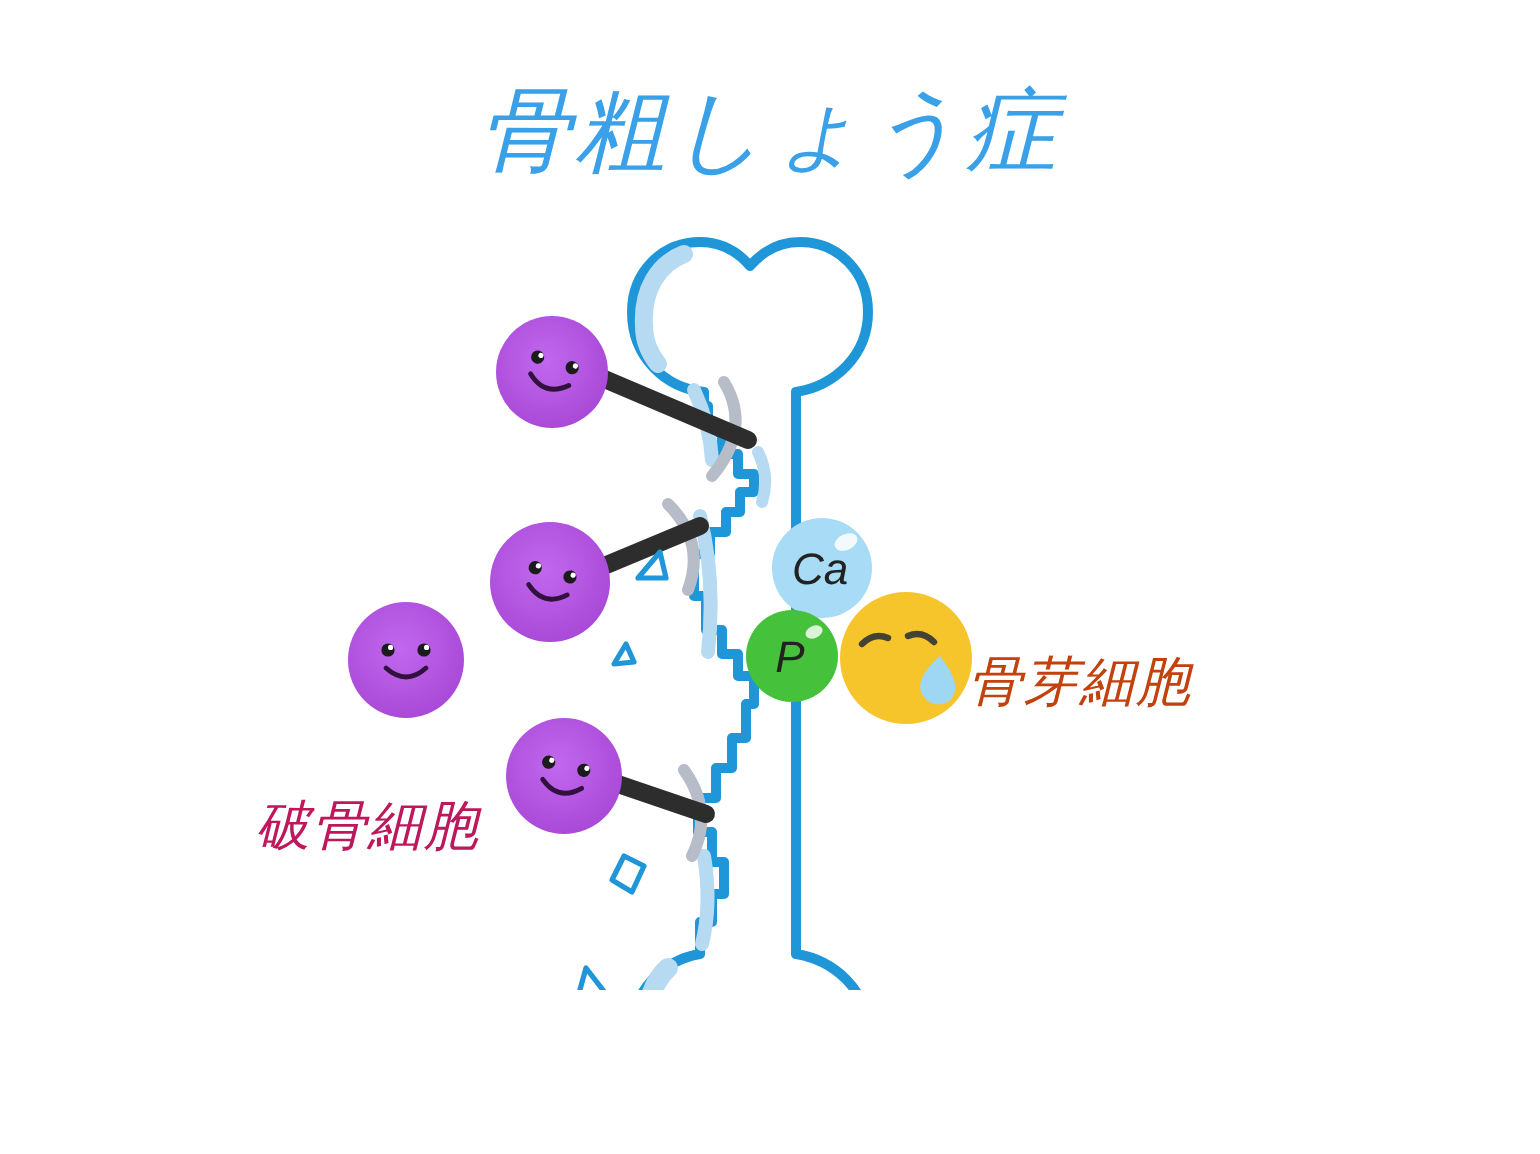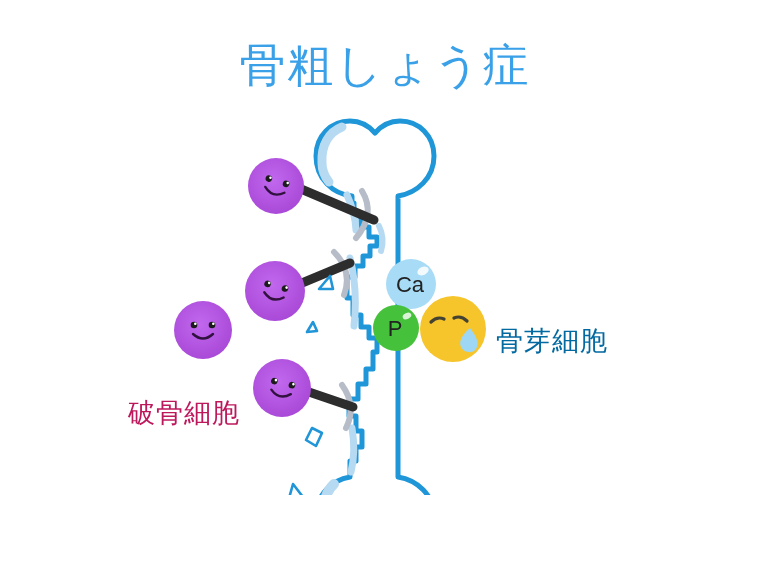--- a/index.html
+++ b/index.html
@@ -1,26 +1,27 @@
 <!DOCTYPE html>
 <html><head>
 <meta charset="utf-8">
 <style>
   html,body{margin:0;padding:0;background:#fff;}
   .canvas{
     position:relative;width:770px;height:495px;background:#ffffff;overflow:hidden;
     font-family:"Liberation Sans","DejaVu Sans",sans-serif;
+    font-style:italic;
   }
   .title{
     position:absolute;top:40px;left:0;width:770px;text-align:center;
     font-size:46px;font-weight:500;letter-spacing:2px;color:#3aa1e8;line-height:1.1;
   }
   .label{position:absolute;font-size:27px;letter-spacing:1px;white-space:nowrap;}
   .label-osteoclast{left:128px;top:395px;color:#be185d;}
-  .label-osteoblast{left:496px;top:323px;color:#0369a1;text-align:center;}
+  .label-osteoblast{left:484px;top:323px;color:#c2410c;text-align:center;}
   .scene{position:absolute;left:0;top:0;}
   text{font-family:"Liberation Sans","DejaVu Sans",sans-serif;}
 </style>
 </head>
 <body>
 
 <div class="canvas">
 
   <div class="title">骨粗しょう症</div>
 

